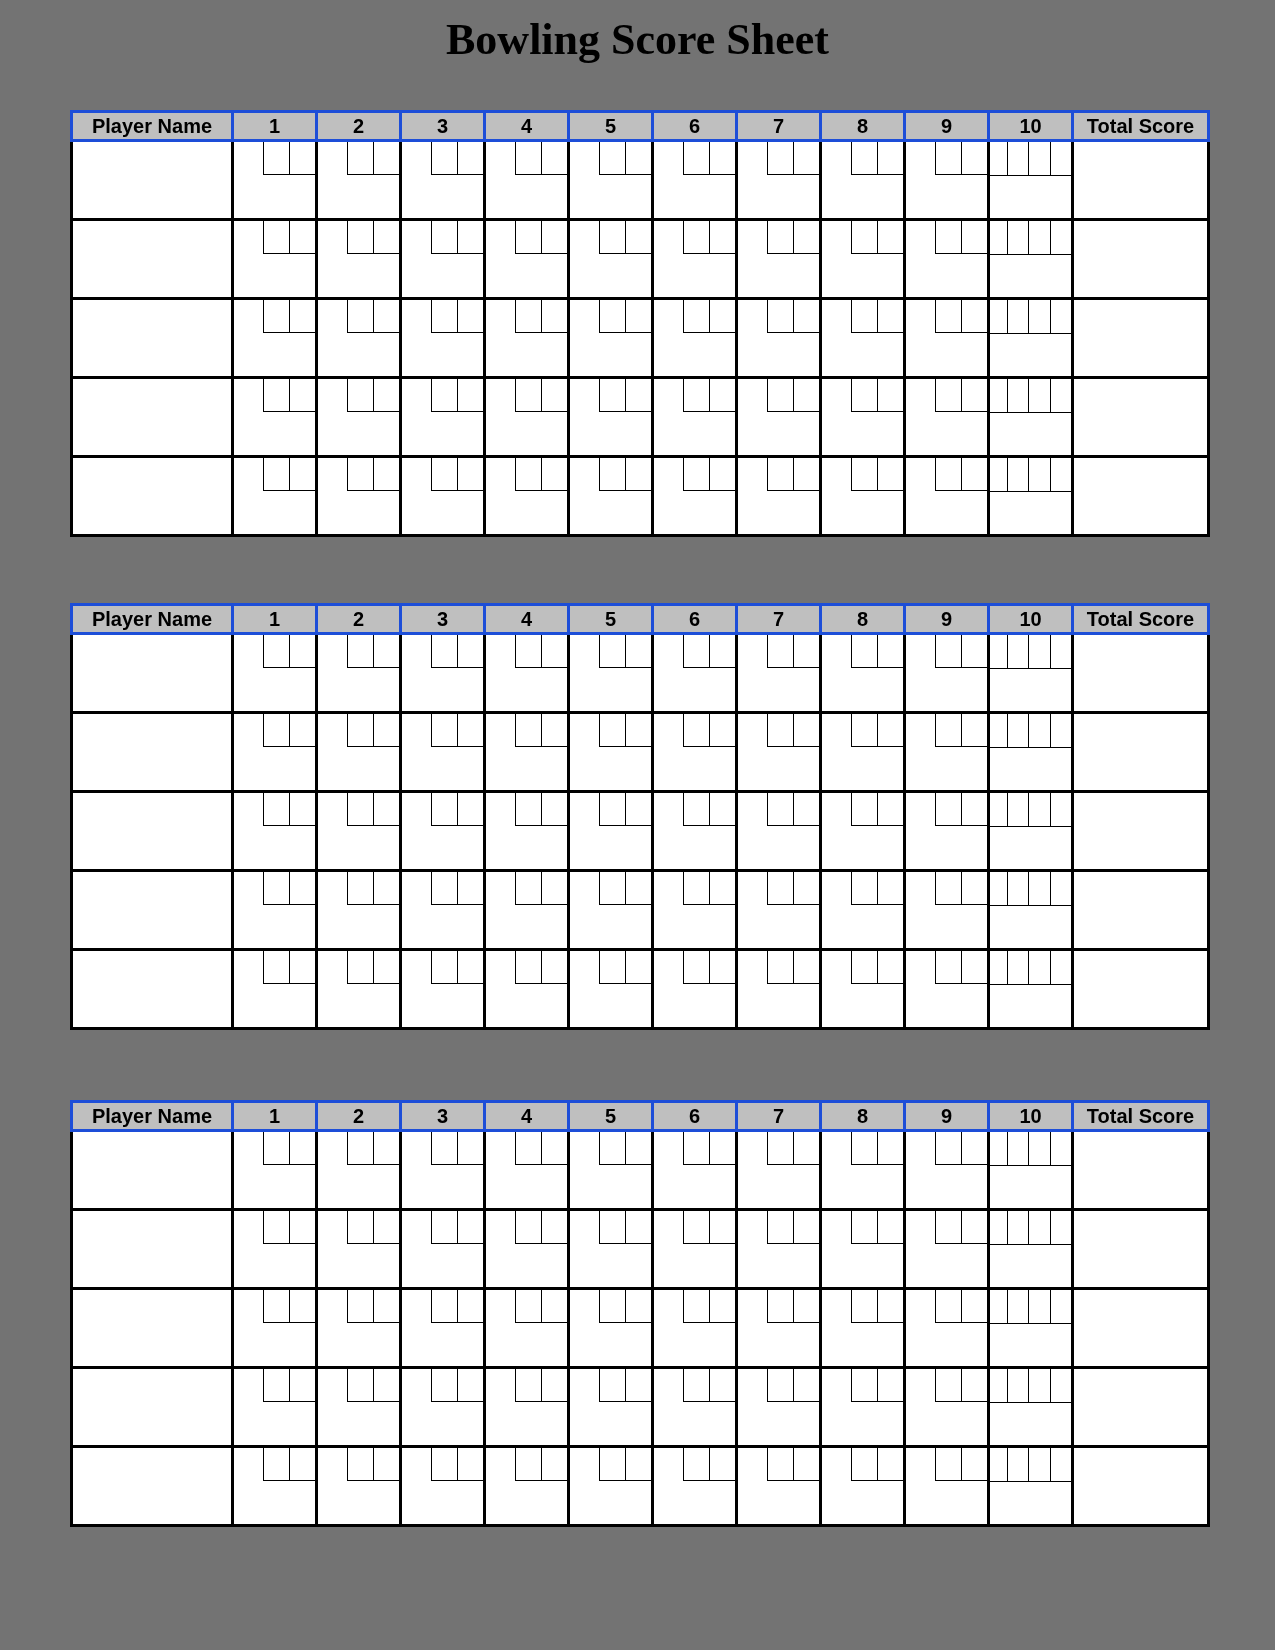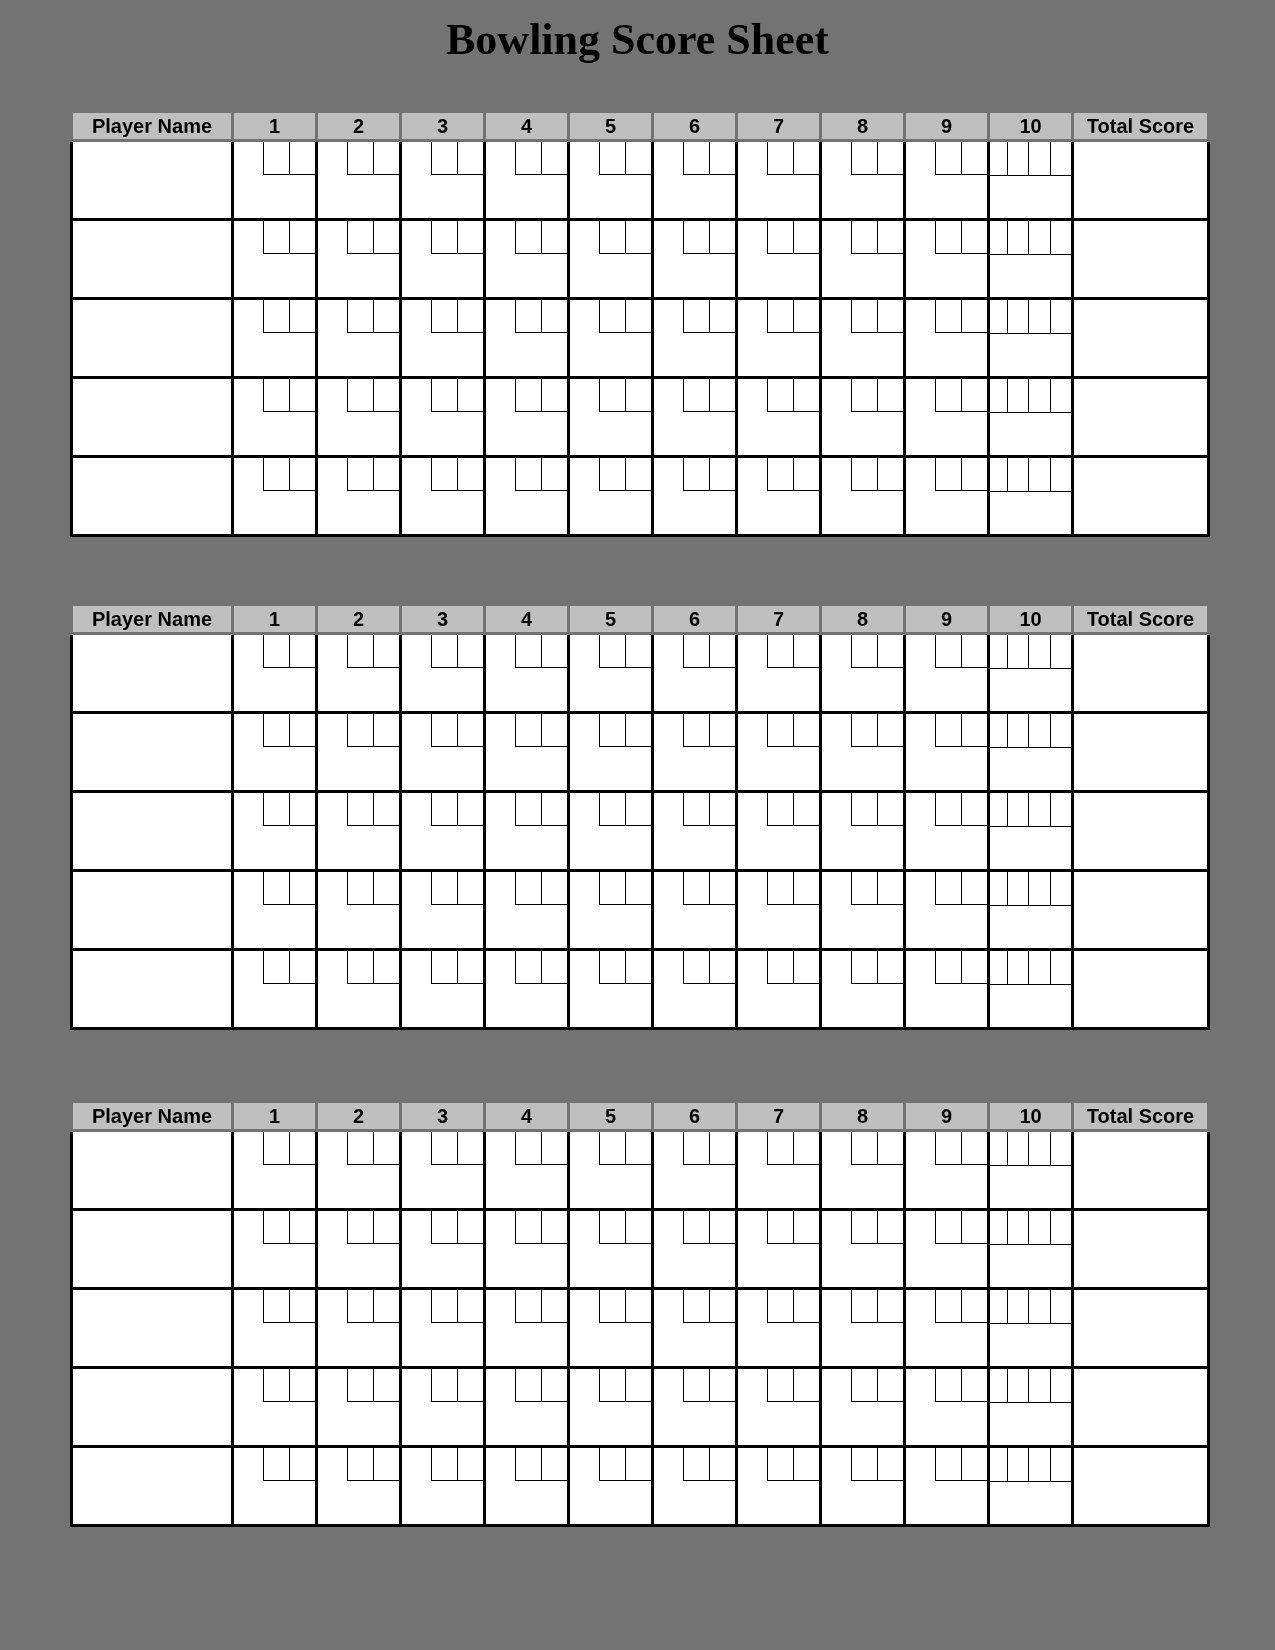--- a/index.html
+++ b/index.html
@@ -31,21 +31,21 @@
   .sheet-wrap.pos-2 { top: 1100px; }
 
   table.sheet {
     border-collapse: collapse;
     table-layout: fixed;
     width: 1137px;
   }
   table.sheet th {
     height: 29px;
     background: #bfbfbf;
-    border: 3px solid #737373;
+    border: 3px solid #1d4ed8;
     font-weight: bold;
     font-size: 20px;
     text-align: center;
     vertical-align: middle;
     padding: 0;
   }
   table.sheet td {
     height: 79px;
     border: 3px solid #000000;
     position: relative;

